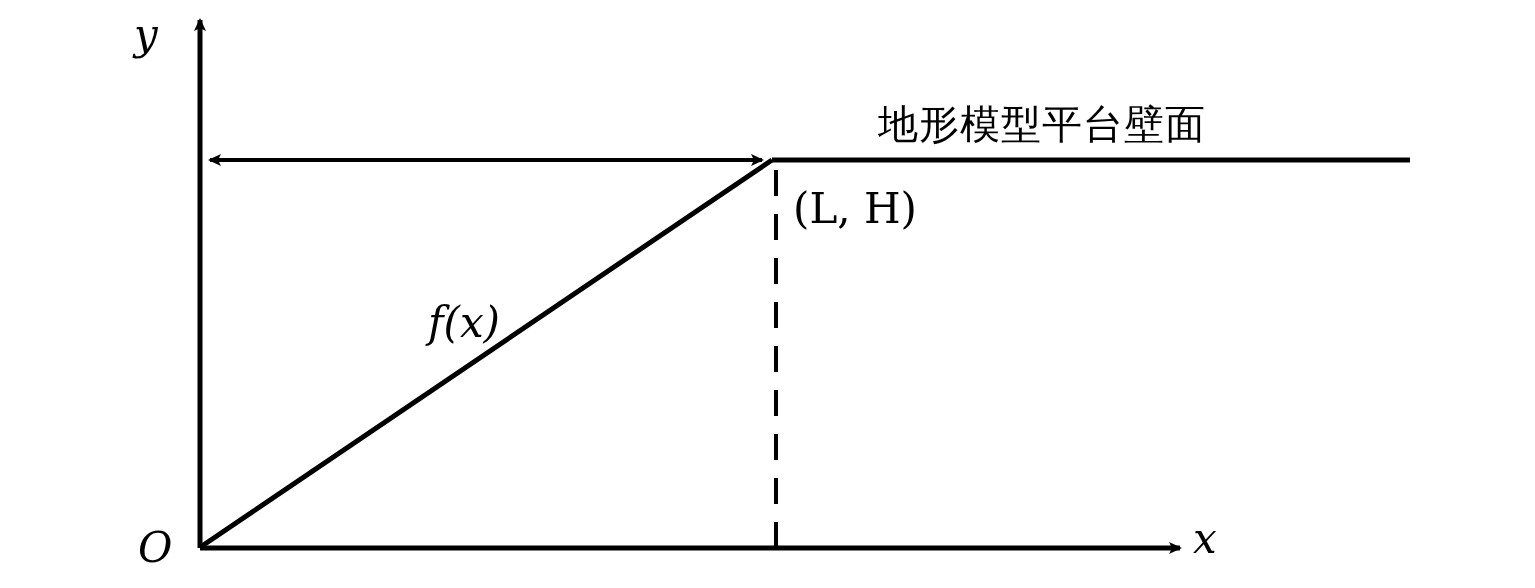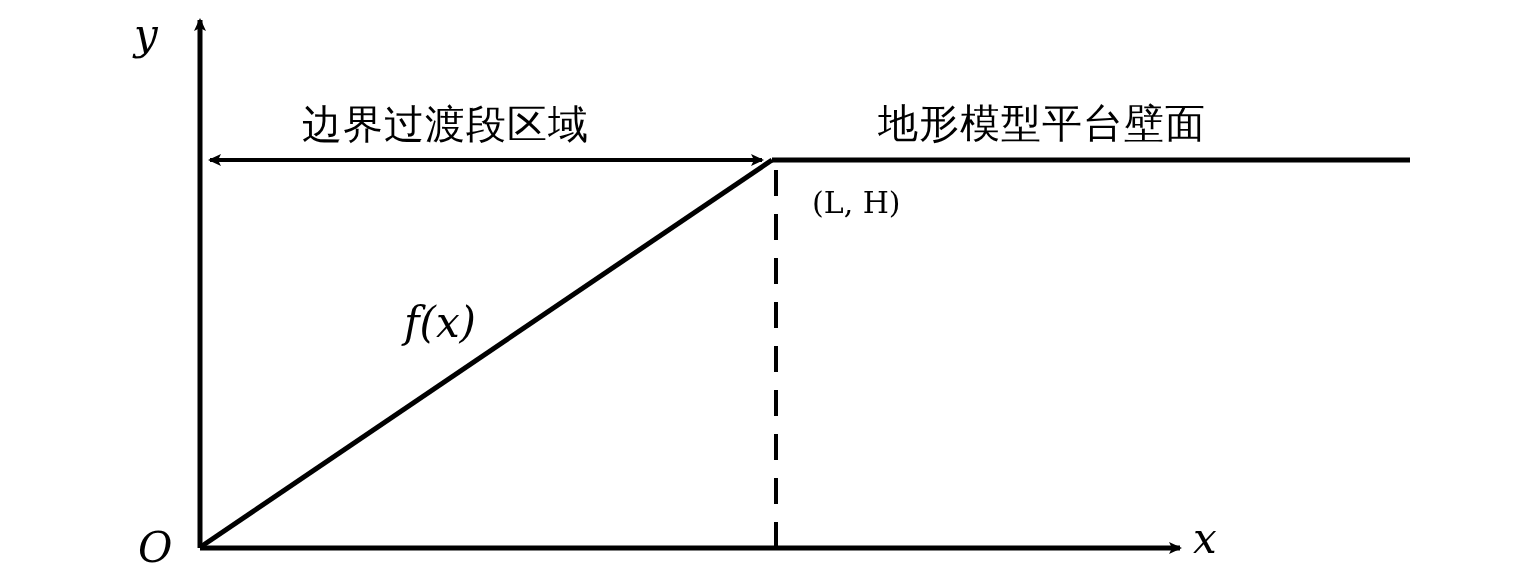--- a/index.html
+++ b/index.html
@@ -35,51 +35,49 @@
     font-size: 40px;
     letter-spacing: 1px;
   }
   .mathit {
     font-family: "DejaVu Serif", serif;
     font-style: italic;
     font-size: 42px;
   }
   .mathup {
     font-family: "DejaVu Serif", serif;
-    font-size: 30px;
-    margin-left: 19px;
+    font-size: 42px;
   }
   #label-y {
     left: 134px;
     top: 14px;
   }
   #label-x {
     left: 1193px;
     top: 518px;
   }
   #label-O {
     left: 138px;
     top: 527px;
   }
   #label-fx {
-    left: 404px;
+    left: 428px;
     top: 302px;
   }
   #label-LH {
     left: 793px;
     top: 188px;
   }
   #label-transition {
     left: 302px;
     top: 104px;
   }
   #label-platform {
     left: 878px;
     top: 104px;
-    font-family: Liberation Serif, serif;
   }
   #label-bottom {
     left: 818px;
     top: 481px;
   }
 </style>
 </head>
 <body>
 
 <div id="diagram-root">
@@ -122,18 +120,17 @@
   <div class="lbl mathit" id="label-y">y</div>
 
   <div class="lbl mathit" id="label-x">x</div>
 
   <div class="lbl mathit" id="label-O">O</div>
 
   <div class="lbl mathit" id="label-fx">f(x)</div>
 
   <div class="lbl mathup" id="label-LH">(L, H)</div>
 
-  <div class="lbl cjk" id="label-transition">边界过渡段区域</div>
 
   <div class="lbl cjk" id="label-platform">地形模型平台壁面</div>
 
 
 </div>
 
 </body></html>

